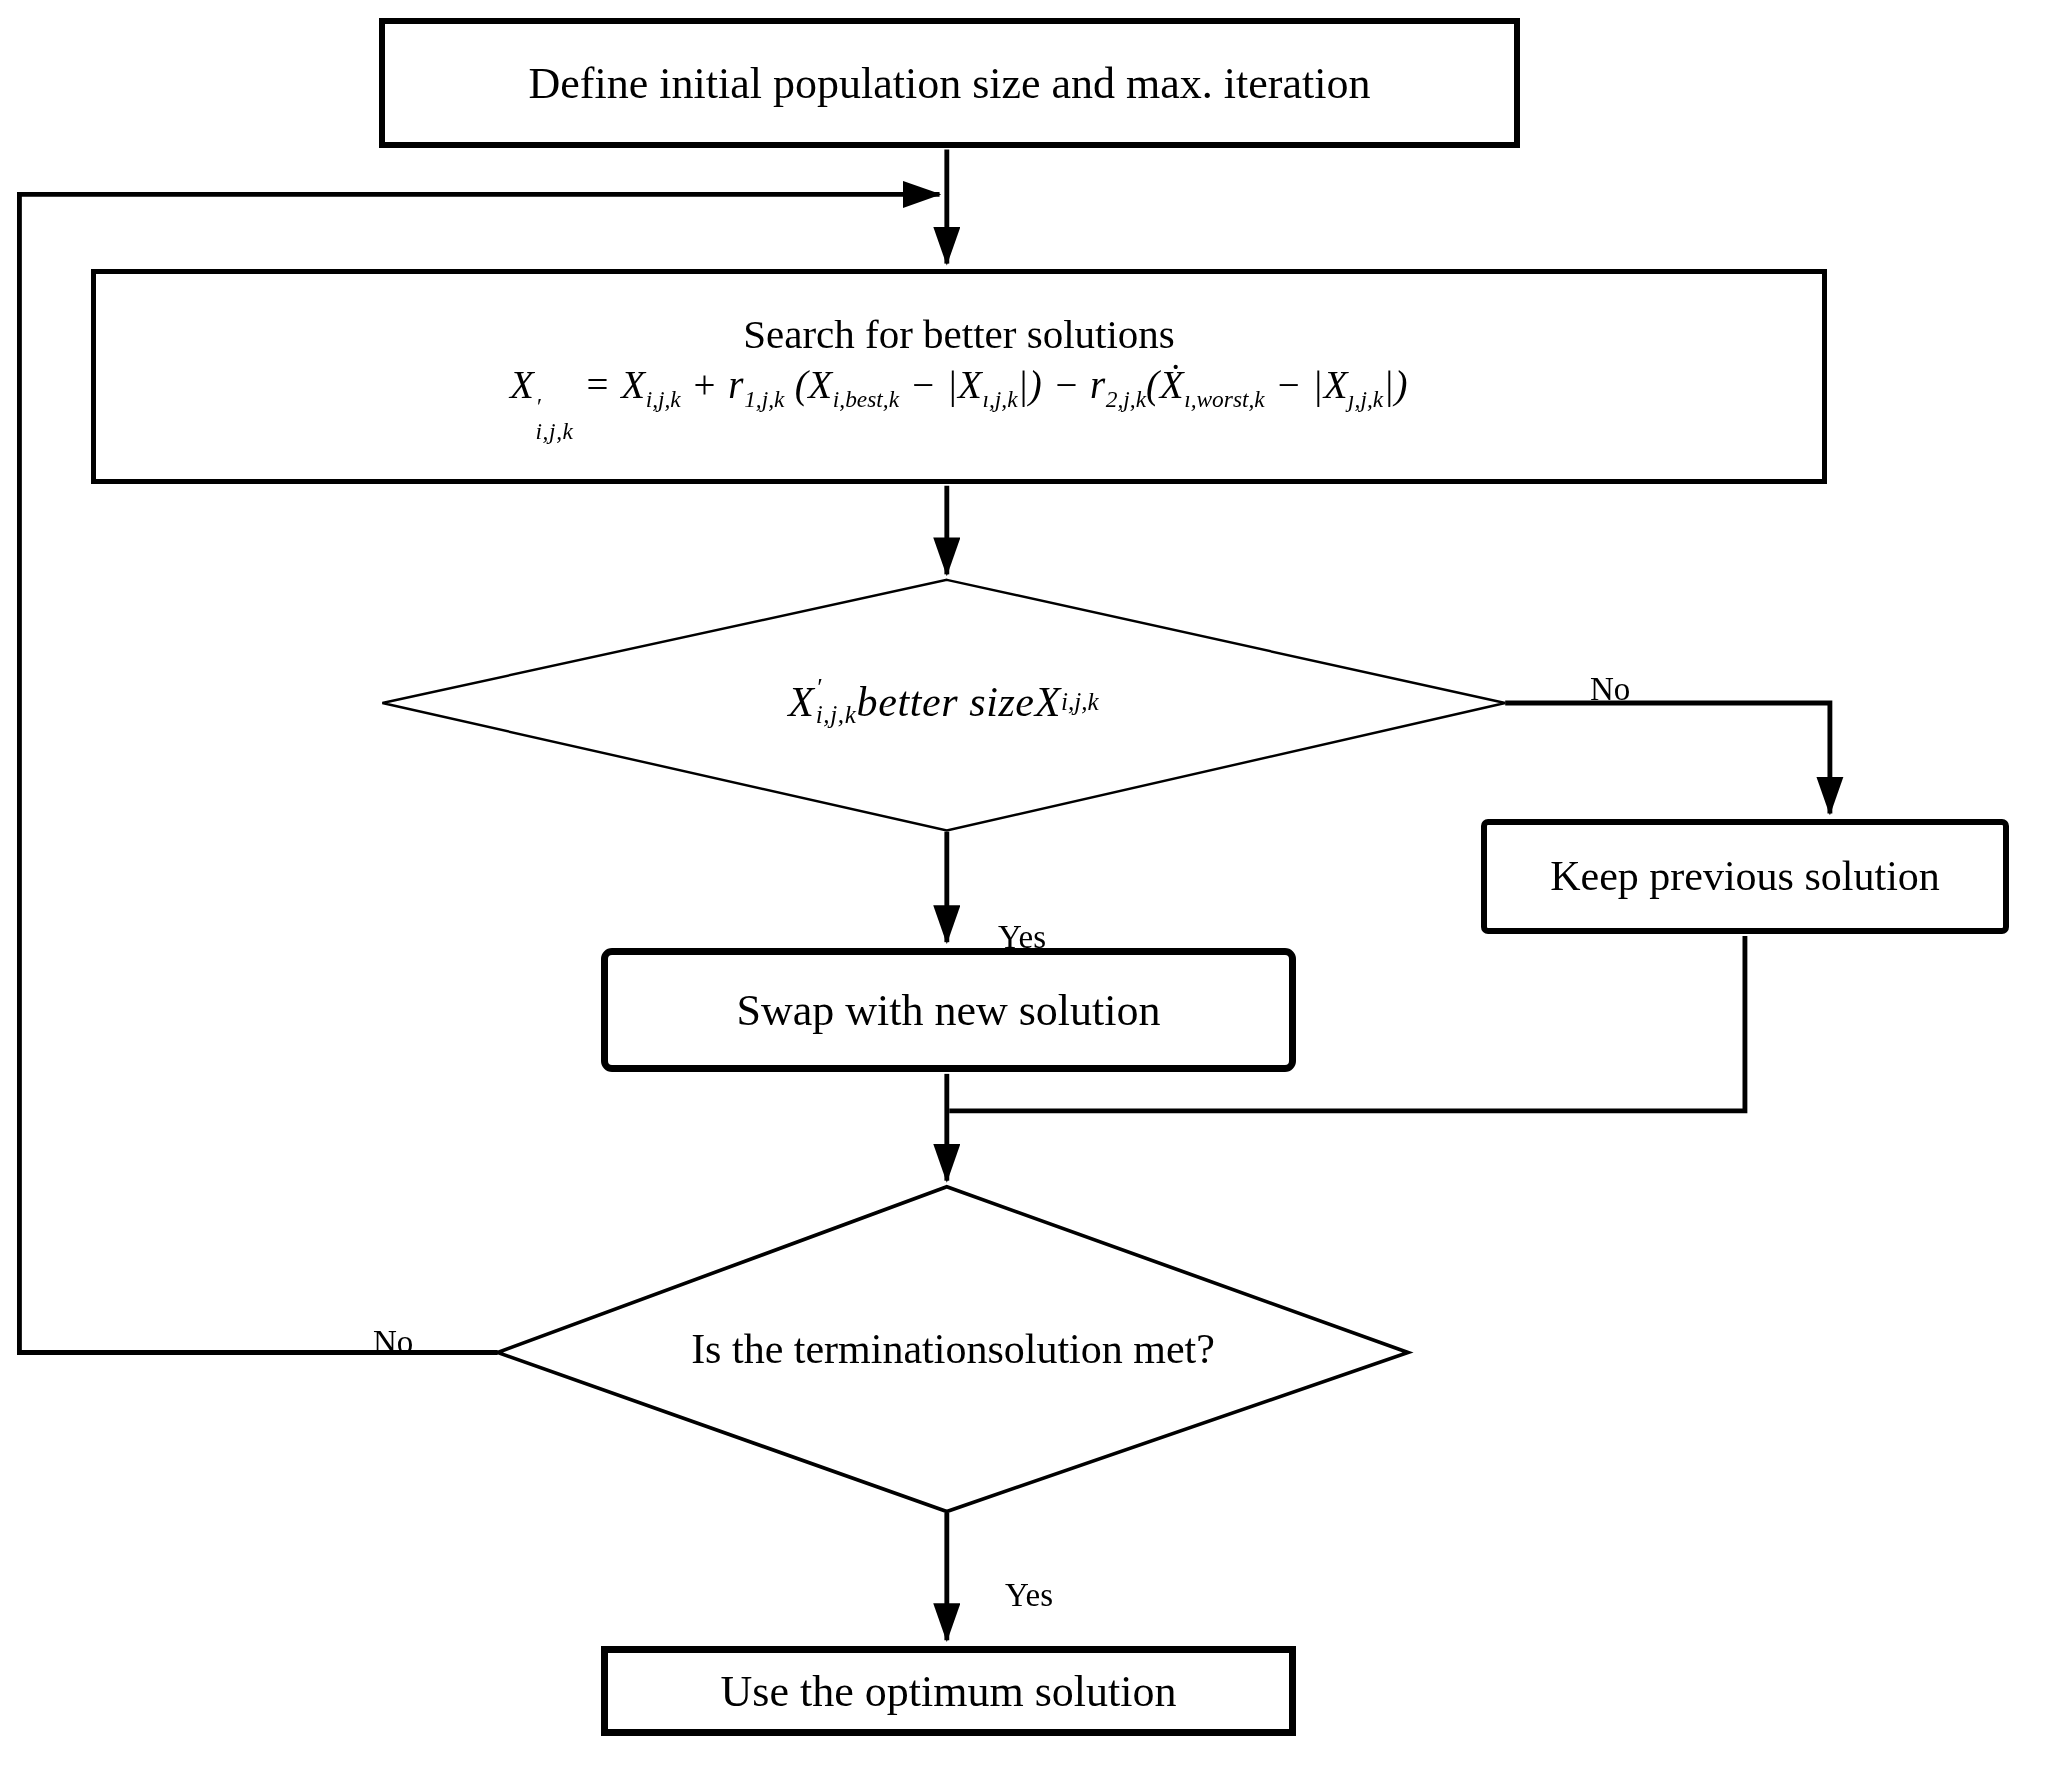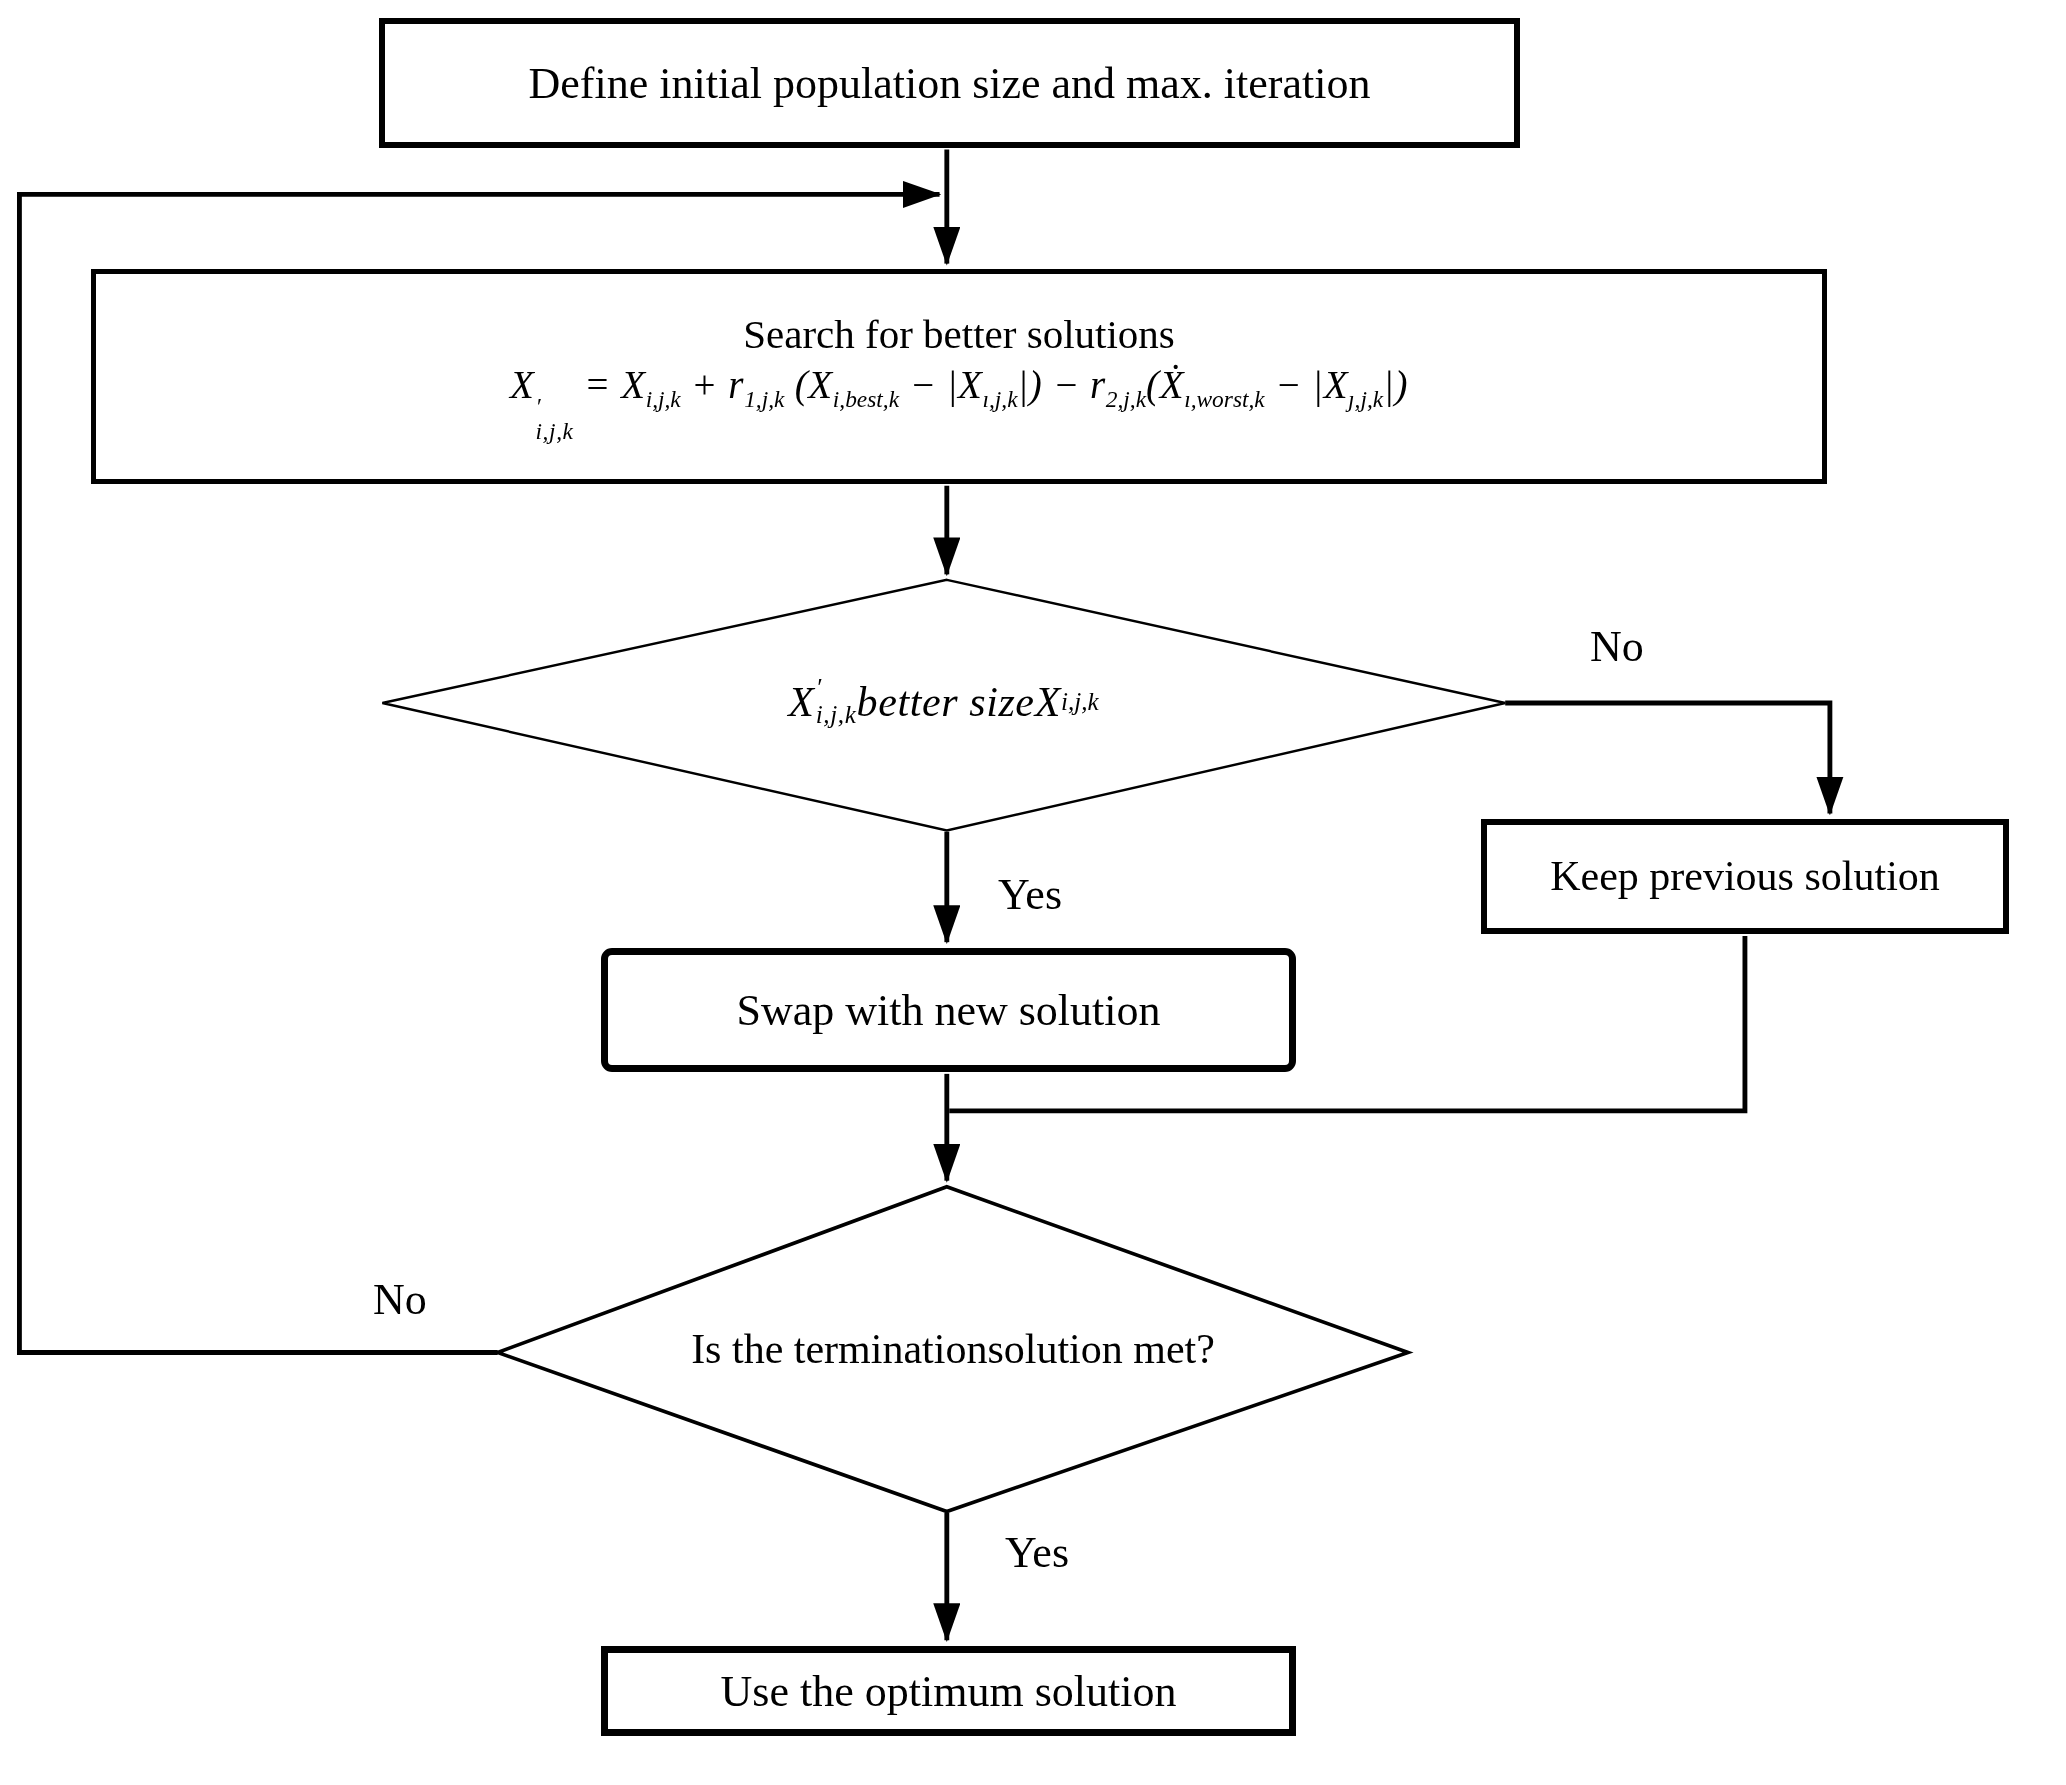--- a/index.html
+++ b/index.html
@@ -20,33 +20,33 @@
   .arrowhead{fill:#000000;}
 
   .box{
     position:absolute;background:#ffffff;border:6px solid #000000;
     display:flex;align-items:center;justify-content:center;
     text-align:center;box-sizing:border-box;line-height:1.25;
   }
   .box-define{left:379px;top:18px;width:1141px;height:130px;font-size:44px;}
   .box-search{left:91px;top:269px;width:1736px;height:215px;border-width:5.5px;
               flex-direction:column;font-size:41px;}
-  .box-keep{left:1481px;top:819px;width:528px;height:115px;border-width:6.7px;font-size:42px;}
+  .box-keep{left:1481px;top:819px;width:528px;height:115px;border-width:6.7px;font-size:42px;border-radius:7px;}
   .box-swap{left:601px;top:948px;width:695px;height:124px;border-width:7.3px;font-size:44px;border-radius:11px;}
   .box-use{left:601px;top:1646px;width:695px;height:90px;border-width:7.3px;font-size:44px;}
 
   .dtext{
     position:absolute;display:flex;align-items:center;justify-content:center;
     text-align:center;box-sizing:border-box;
   }
   .dtext-better{left:382px;top:580px;width:1123px;height:243px;font-size:42px;}
   .dtext-term{left:498px;top:1187px;width:910px;height:325px;font-size:42px;
               line-height:1.8;}
 
-  .elabel{position:absolute;font-size:44px;line-height:1;}
+  .elabel{position:absolute;font-size:33px;line-height:1;margin-top:48px;}
   .label-no-better{left:1590px;top:625px;}
   .label-yes-better{left:998px;top:873px;}
   .label-no-term{left:373px;top:1278px;}
   .label-yes-term{left:1005px;top:1531px;}
 
   
   .formula{font-style:italic;letter-spacing:0.6px;white-space:nowrap;}
   .formula .fb{font-style:italic;}
   .formula .fb.rm{font-style:italic;} 
   .formula .ss{

